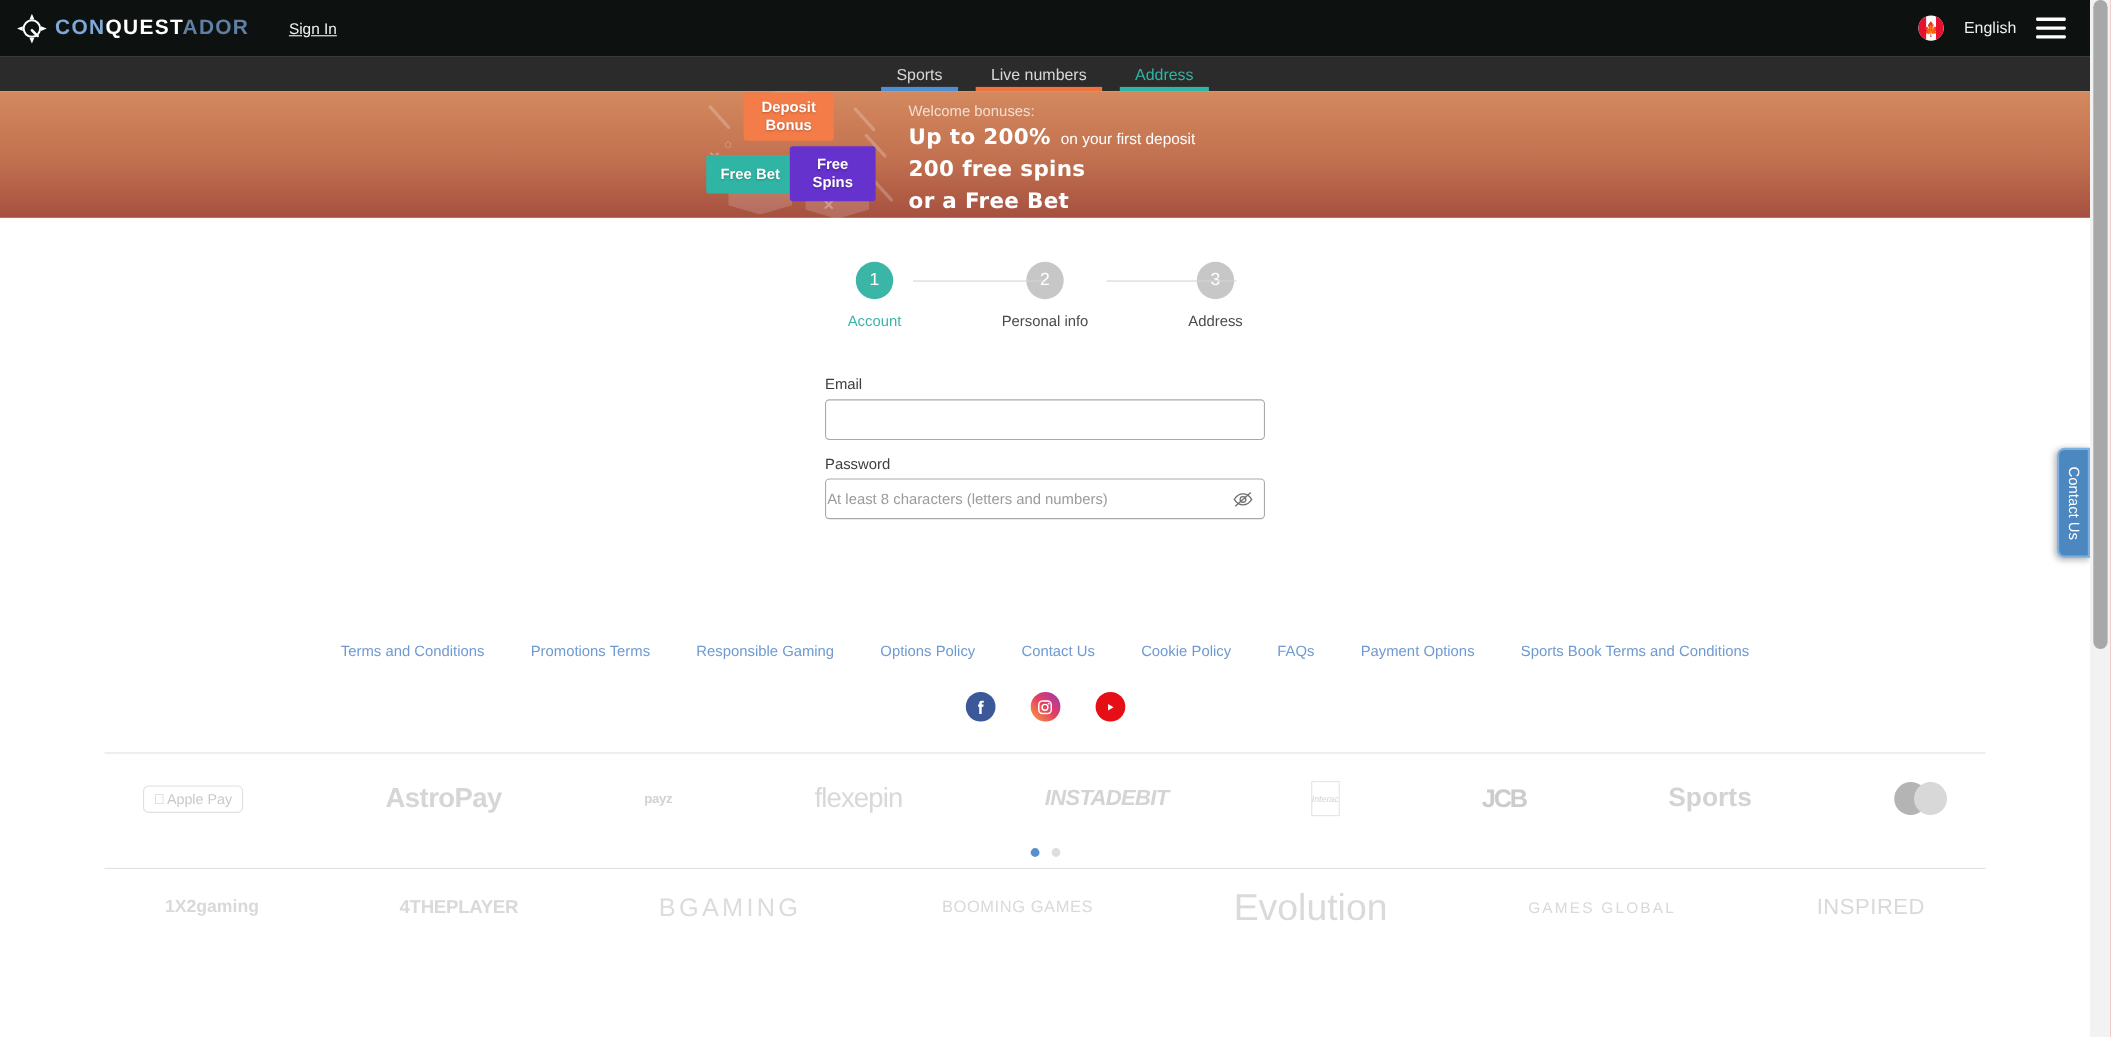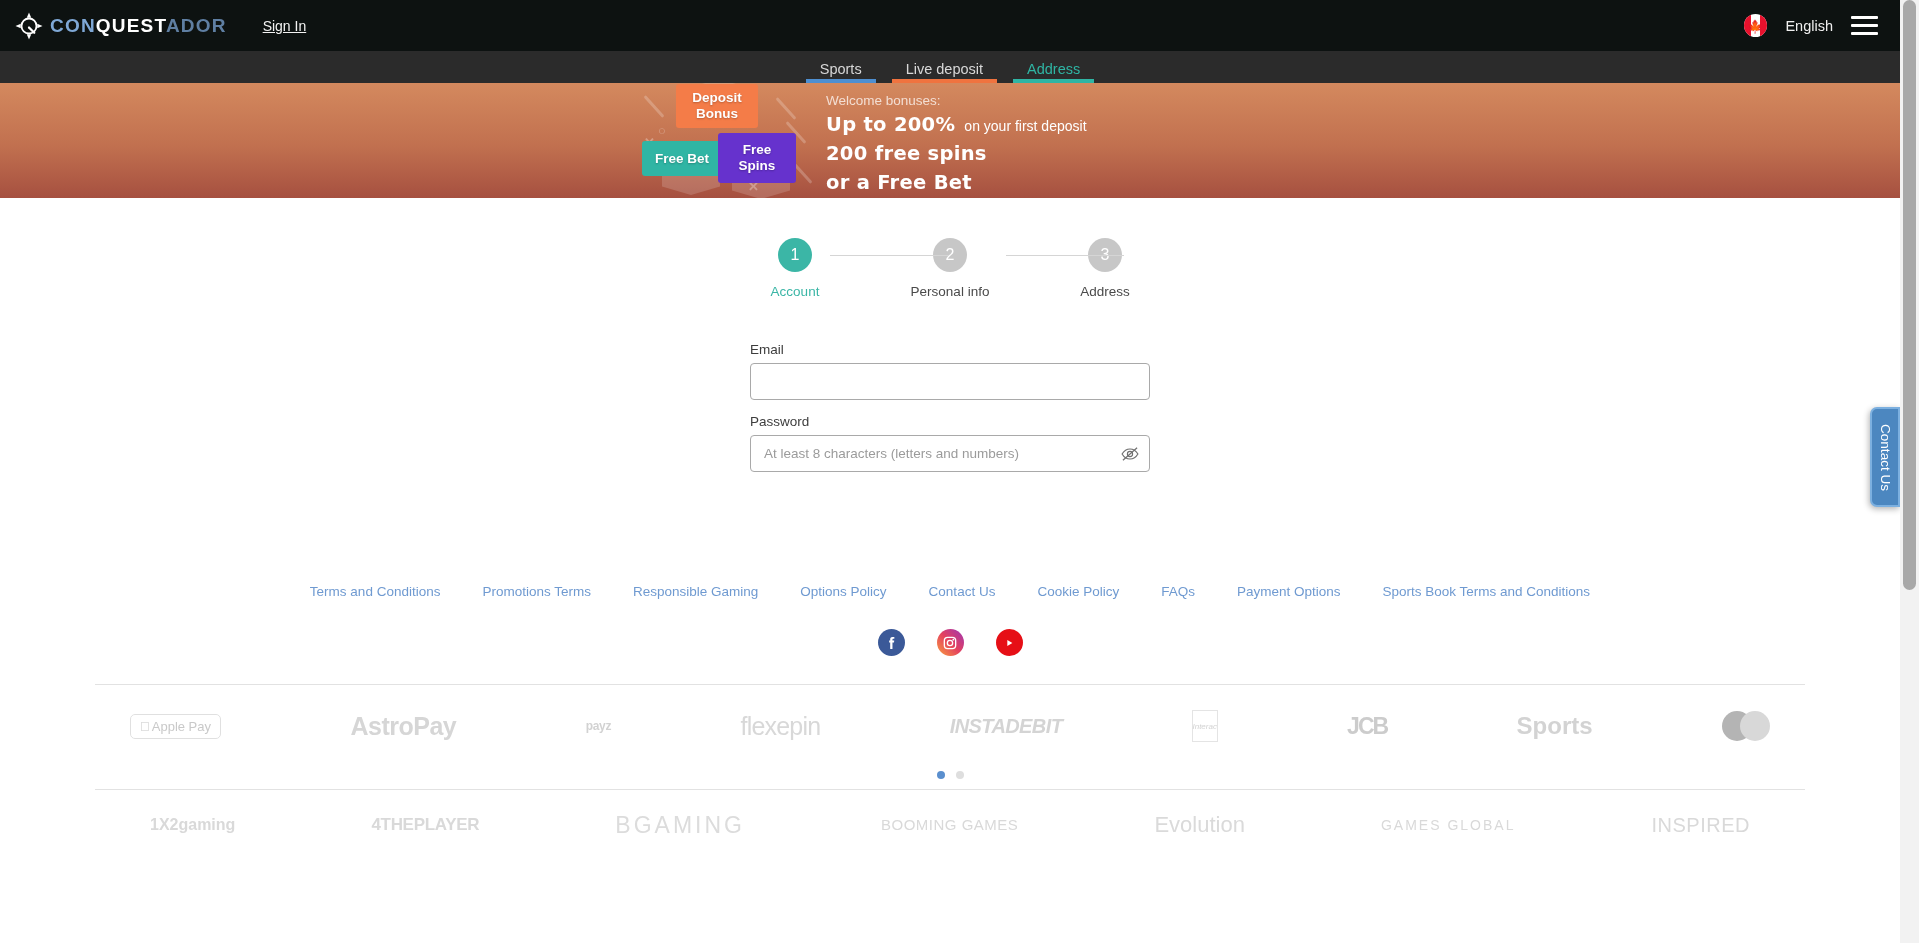--- a/index.html
+++ b/index.html
@@ -182,21 +182,21 @@
   .step-line.l2 { left: 266px; width: 118px; }
 
   
   .form { width: 400px; margin: 43px auto 0 auto; }
   .field-label { font-size: 13.5px; color: #3d3d3d; margin-bottom: 6px; }
   .field-input {
     width: 400px; height: 37px;
     border: 1px solid #a9a9a9; border-radius: 4px;
     background: #fff;
     font-size: 13.5px; color: #333;
-    padding: 0 13px;
+    padding: 0 1px;
     outline: none;
     font-family: "Liberation Sans", sans-serif;
   }
   .field-input::placeholder { color: #9b9b9b; }
   .field-gap { height: 14px; }
   .pw-wrap { position: relative; width: 400px; }
   .eye {
     position: absolute; right: 10px; top: 50%; transform: translateY(-50%);
     width: 20px; height: 20px; cursor: pointer;
   }
@@ -270,21 +270,21 @@
     display: flex; align-items: center; justify-content: space-between;
     padding: 0 150px;
   }
   .prov {
     color: #d9d9d9; display: flex; align-items: center; gap: 3px; height: 40px;
   }
   .prov-1x2 { font-size: 16px; font-weight: bold; }
   .prov-4tp { font-size: 17px; font-weight: bold; letter-spacing: -.3px; }
   .prov-bg { font-size: 23px; letter-spacing: 3px; color: #dcdcdc; }
   .prov-boom { font-size: 15px; line-height: 1.05; text-align: center; letter-spacing: .5px; }
-  .prov-evo { font-size: 22px; color: #dadada; }
+  .prov-evo { font-size: 34px; color: #dadada; }
   .prov-gg { font-size: 14px; letter-spacing: 2px; display:flex; align-items:center; gap: 5px; }
   .prov-insp { font-size: 20px; letter-spacing: .5px; display:flex; align-items:center; gap:4px; }
 
   
   .contact-tab {
     position: absolute;
     right: 19px; top: 407px;
     width: 30px; height: 100px;
     background: #4c87c0;
     border: 2px solid #7cb0e0;
@@ -351,21 +351,21 @@
       </div>
     </div>
   </div>
 
   <div class="navbar">
     <div class="nav-tab">
       <span>Sports</span>
       <i class="bar" style="background:#4e8fd1"></i>
     </div>
     <div class="nav-tab">
-      <span>Live deposit</span>
+      <span>Live numbers</span>
       <i class="bar" style="background:#f0733f"></i>
     </div>
     <div class="nav-tab active">
       <span>Address</span>
       <i class="bar" style="background:#2fb5a4"></i>
     </div>
   </div>
 
   <div class="banner">
     <div class="banner-inner">

